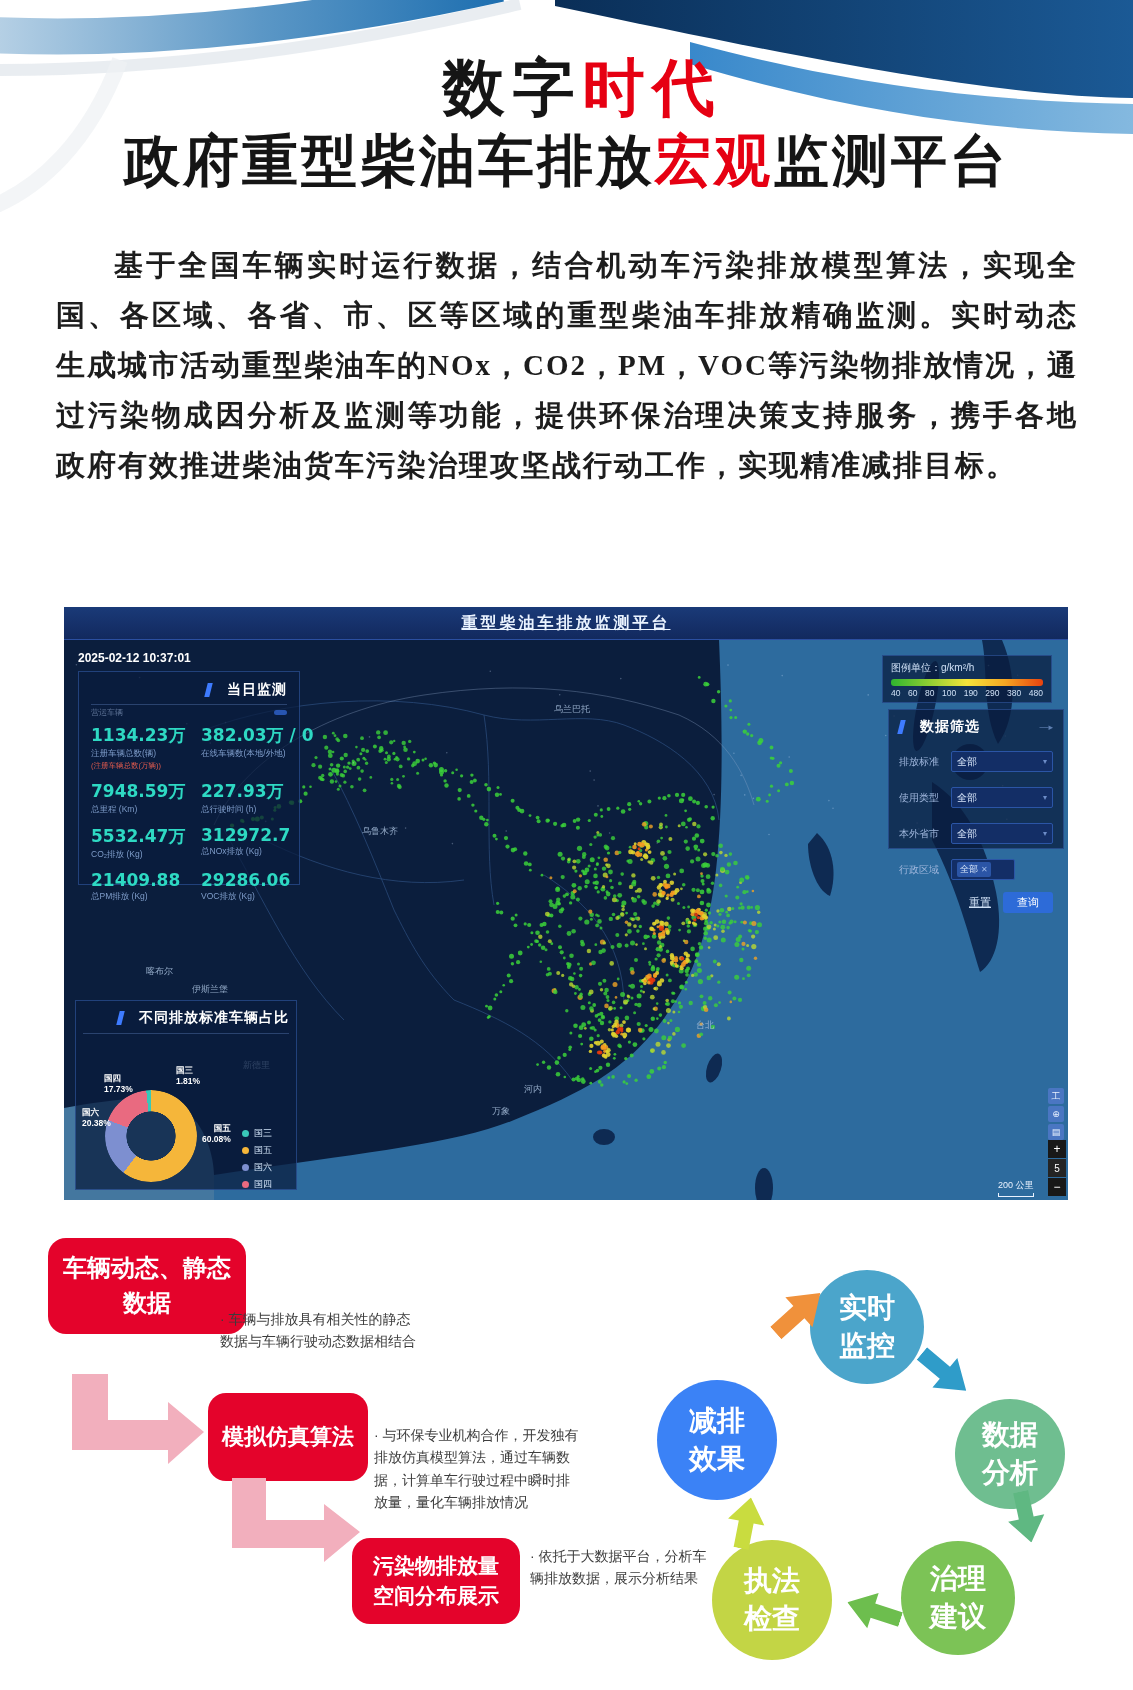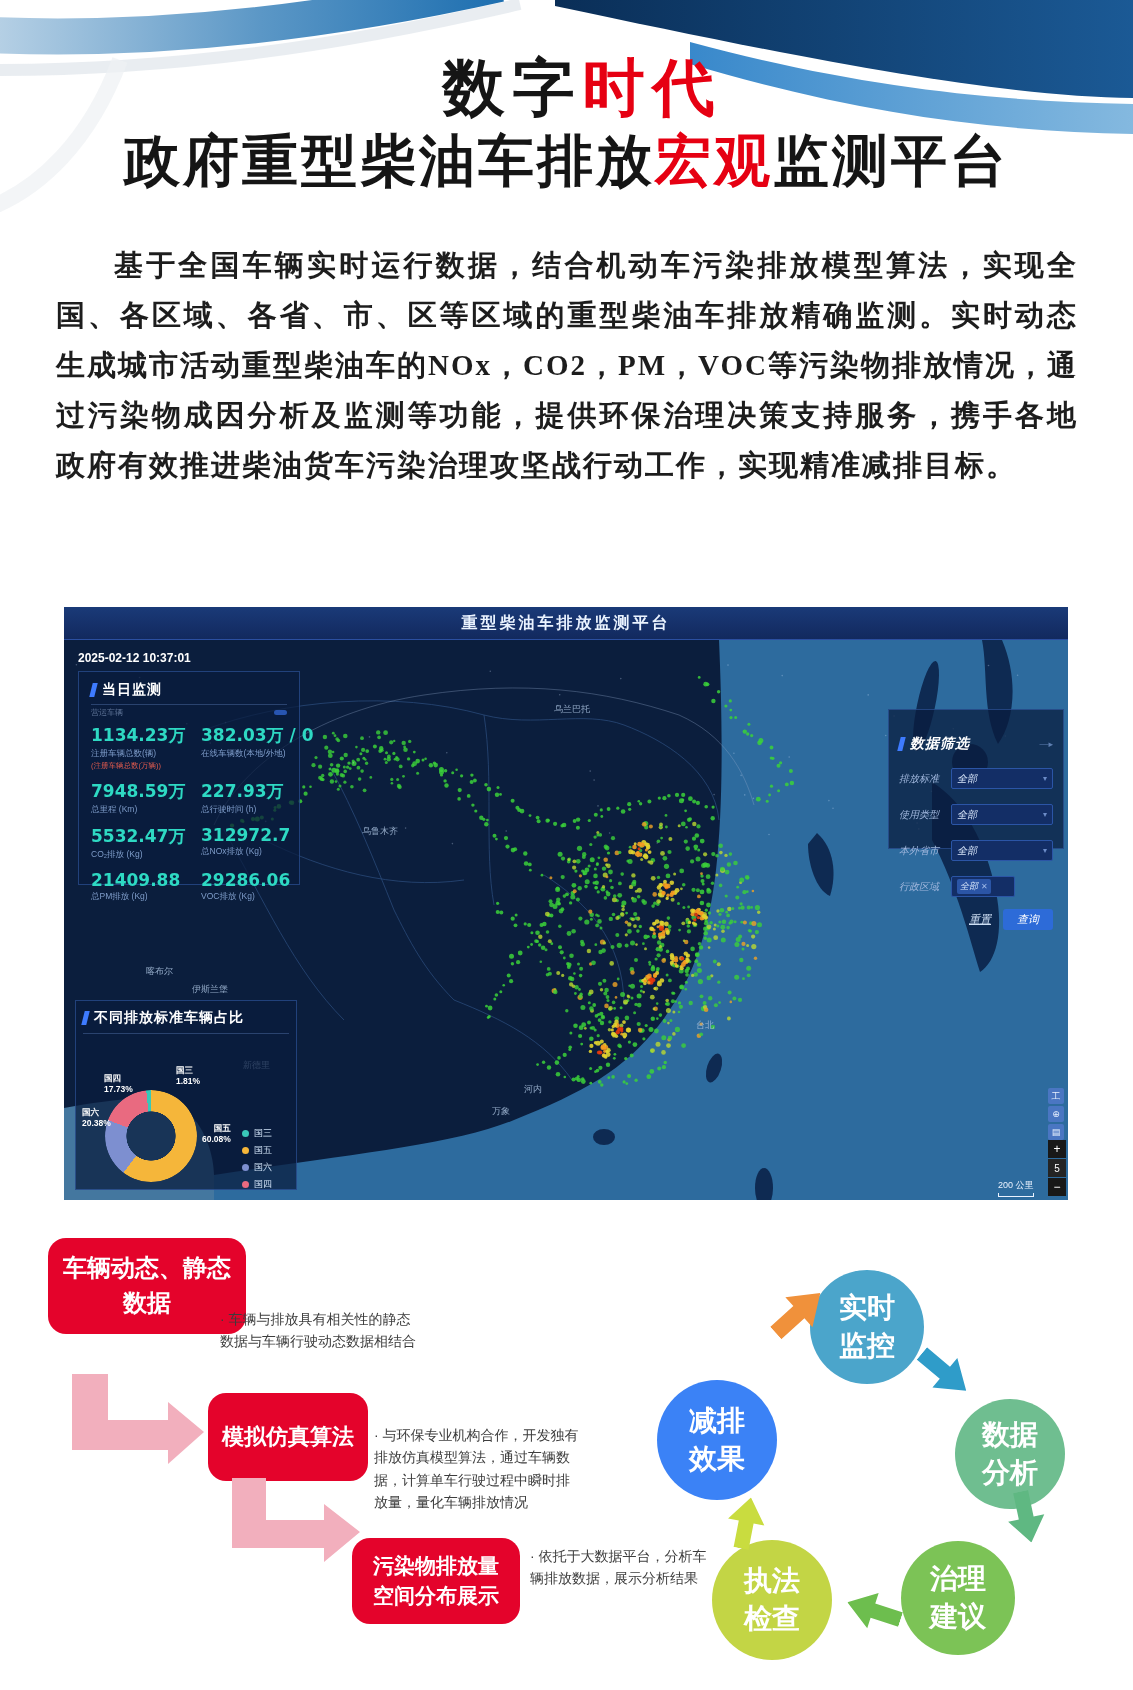--- a/index.html
+++ b/index.html
@@ -22,26 +22,26 @@
            font-family:"Liberation Serif","DejaVu Serif",serif;
            font-size:29px; font-weight:600; color:#1d1d1d; line-height:50px;
            text-align:justify; text-indent:2em; letter-spacing:2px; }
 
   
   #dashboard { position:absolute; top:607px; left:64px; width:1004px; height:593px;
                background:#0B1E3D; overflow:hidden; }
   #dash-header { position:absolute; top:0; left:0; width:100%; height:33px;
                  background:linear-gradient(#1A3A78,#12295E); border-bottom:1px solid #2B4FA0;
                  display:flex; align-items:center; justify-content:center; z-index:4; }
-  #dash-header .t { color:#EAF3FF; font-size:16px; font-weight:bold; letter-spacing:3px; }
+  #dash-header .t { color:#EAF3FF; font-size:16px; font-weight:bold; letter-spacing:3px;text-decoration:underline; }
   #mapsvg { position:absolute; top:33px; left:0; z-index:0; }
   .map-label { position:absolute; z-index:2; color:#A9C0DD; font-size:9px; opacity:.85; white-space:nowrap; }
   .dash-panel { position:absolute; background:rgba(10,28,62,.74); border:1px solid rgba(64,110,200,.45);
                 z-index:3; }
-  .panel-title { display:flex; align-items:center; gap:6px; }
+  .panel-title { display:flex; align-items:center; gap:16px;justify-content:flex-end; }
   .accent-bar { width:5px; height:14px; background:#3E7BFF; transform:skewX(-14deg); display:inline-block; }
   .panel-title .pt { color:#fff; font-weight:bold; font-size:14px; letter-spacing:1px; }
   .collapse { margin-left:auto; color:#7FA0D8; font-size:9px; opacity:.7; cursor:pointer; }
 
   #timestamp { position:absolute; top:44px; left:14px; z-index:3; color:#fff; font-weight:bold; font-size:12px; }
 
   
   #today-panel { top:64px; left:14px; width:222px; height:214px; padding:9px 12px; }
   #today-sub { display:flex; align-items:center; margin-top:5px; border-top:1px solid rgba(120,160,230,.3); padding-top:2px; }
   #today-sub .st { flex:1; text-align:left; color:#9FB6DC; font-size:8px; opacity:.55; }
@@ -51,21 +51,21 @@
   .stat .l { color:#7E9CC9; font-size:8.5px; margin-top:1px; white-space:nowrap; }
   .stat .n { color:#E05A4E; font-size:7.5px; margin-top:1px; white-space:nowrap; }
 
   
   #legend-panel { top:48px; right:16px; width:170px; height:48px; padding:5px 8px; }
   #legend-panel .u { color:#CFE0F5; font-size:10px; }
   #legend-grad { height:7px; border-radius:3px; margin:4px 0 2px; }
   #legend-ticks { display:flex; justify-content:space-between; color:#CFE0F5; font-size:8.5px; }
 
   
-  #filter-panel { top:102px; right:4px; width:176px; height:140px; padding:25px 10px;font-style:italic; }
+  #filter-panel { top:102px; right:4px; width:176px; height:140px; padding:8px 10px; }
   .f-row { display:flex; align-items:center; margin-top:15px; }
   .f-row .fl { width:52px; color:#9FB6DC; font-size:10px; }
   .f-sel { flex:1; height:21px; background:#132E66; border:1px solid #2B55A6; border-radius:2px;
            display:flex; align-items:center; padding:0 5px; color:#D6E4F8; font-size:10px; cursor:pointer; }
   .f-sel .car { margin-left:auto; color:#6C8CC8; font-size:8px; }
   .f-sel.small { flex:0 0 64px; }
   .chip { background:#2B55A6; border-radius:2px; font-size:9px; padding:1px 3px; display:flex; gap:3px; align-items:center; }
   .chip .x { color:#9FB9E8; font-size:8px; }
   .f-btns { display:flex; justify-content:flex-end; align-items:center; gap:12px; margin-top:12px; }
   #reset-btn { color:#CFE0F5; font-size:11px; text-decoration:underline; cursor:pointer; }
@@ -1311,20 +1311,34 @@
         <div class="v">21409.88</div>
         <div class="l">总PM排放 (Kg)</div>
       </div>
       <div class="stat">
         <div class="v">29286.06</div>
         <div class="l">VOC排放 (Kg)</div>
       </div>
     </div>
   </div>
 
+  <div class="dash-panel" id="legend-panel">
+    <div class="u">图例单位：g/km²/h</div>
+    <div id="legend-grad" style="background: linear-gradient(90deg, rgb(47, 181, 47), rgb(143, 206, 51), rgb(245, 228, 59), rgb(245, 166, 35), rgb(232, 66, 14));"></div>
+    <div id="legend-ticks">
+      <span>40</span>
+      <span>60</span>
+      <span>80</span>
+      <span>100</span>
+      <span>190</span>
+      <span>290</span>
+      <span>380</span>
+      <span>480</span>
+    </div>
+  </div>
 
   <div class="dash-panel" id="filter-panel">
     <div class="panel-title">
       <span class="accent-bar"></span>
       <span class="pt">数据筛选</span>
       <span class="collapse">—▸</span>
     </div>
     <div class="f-row">
       <span class="fl">排放标准</span>
       <div class="f-sel">

